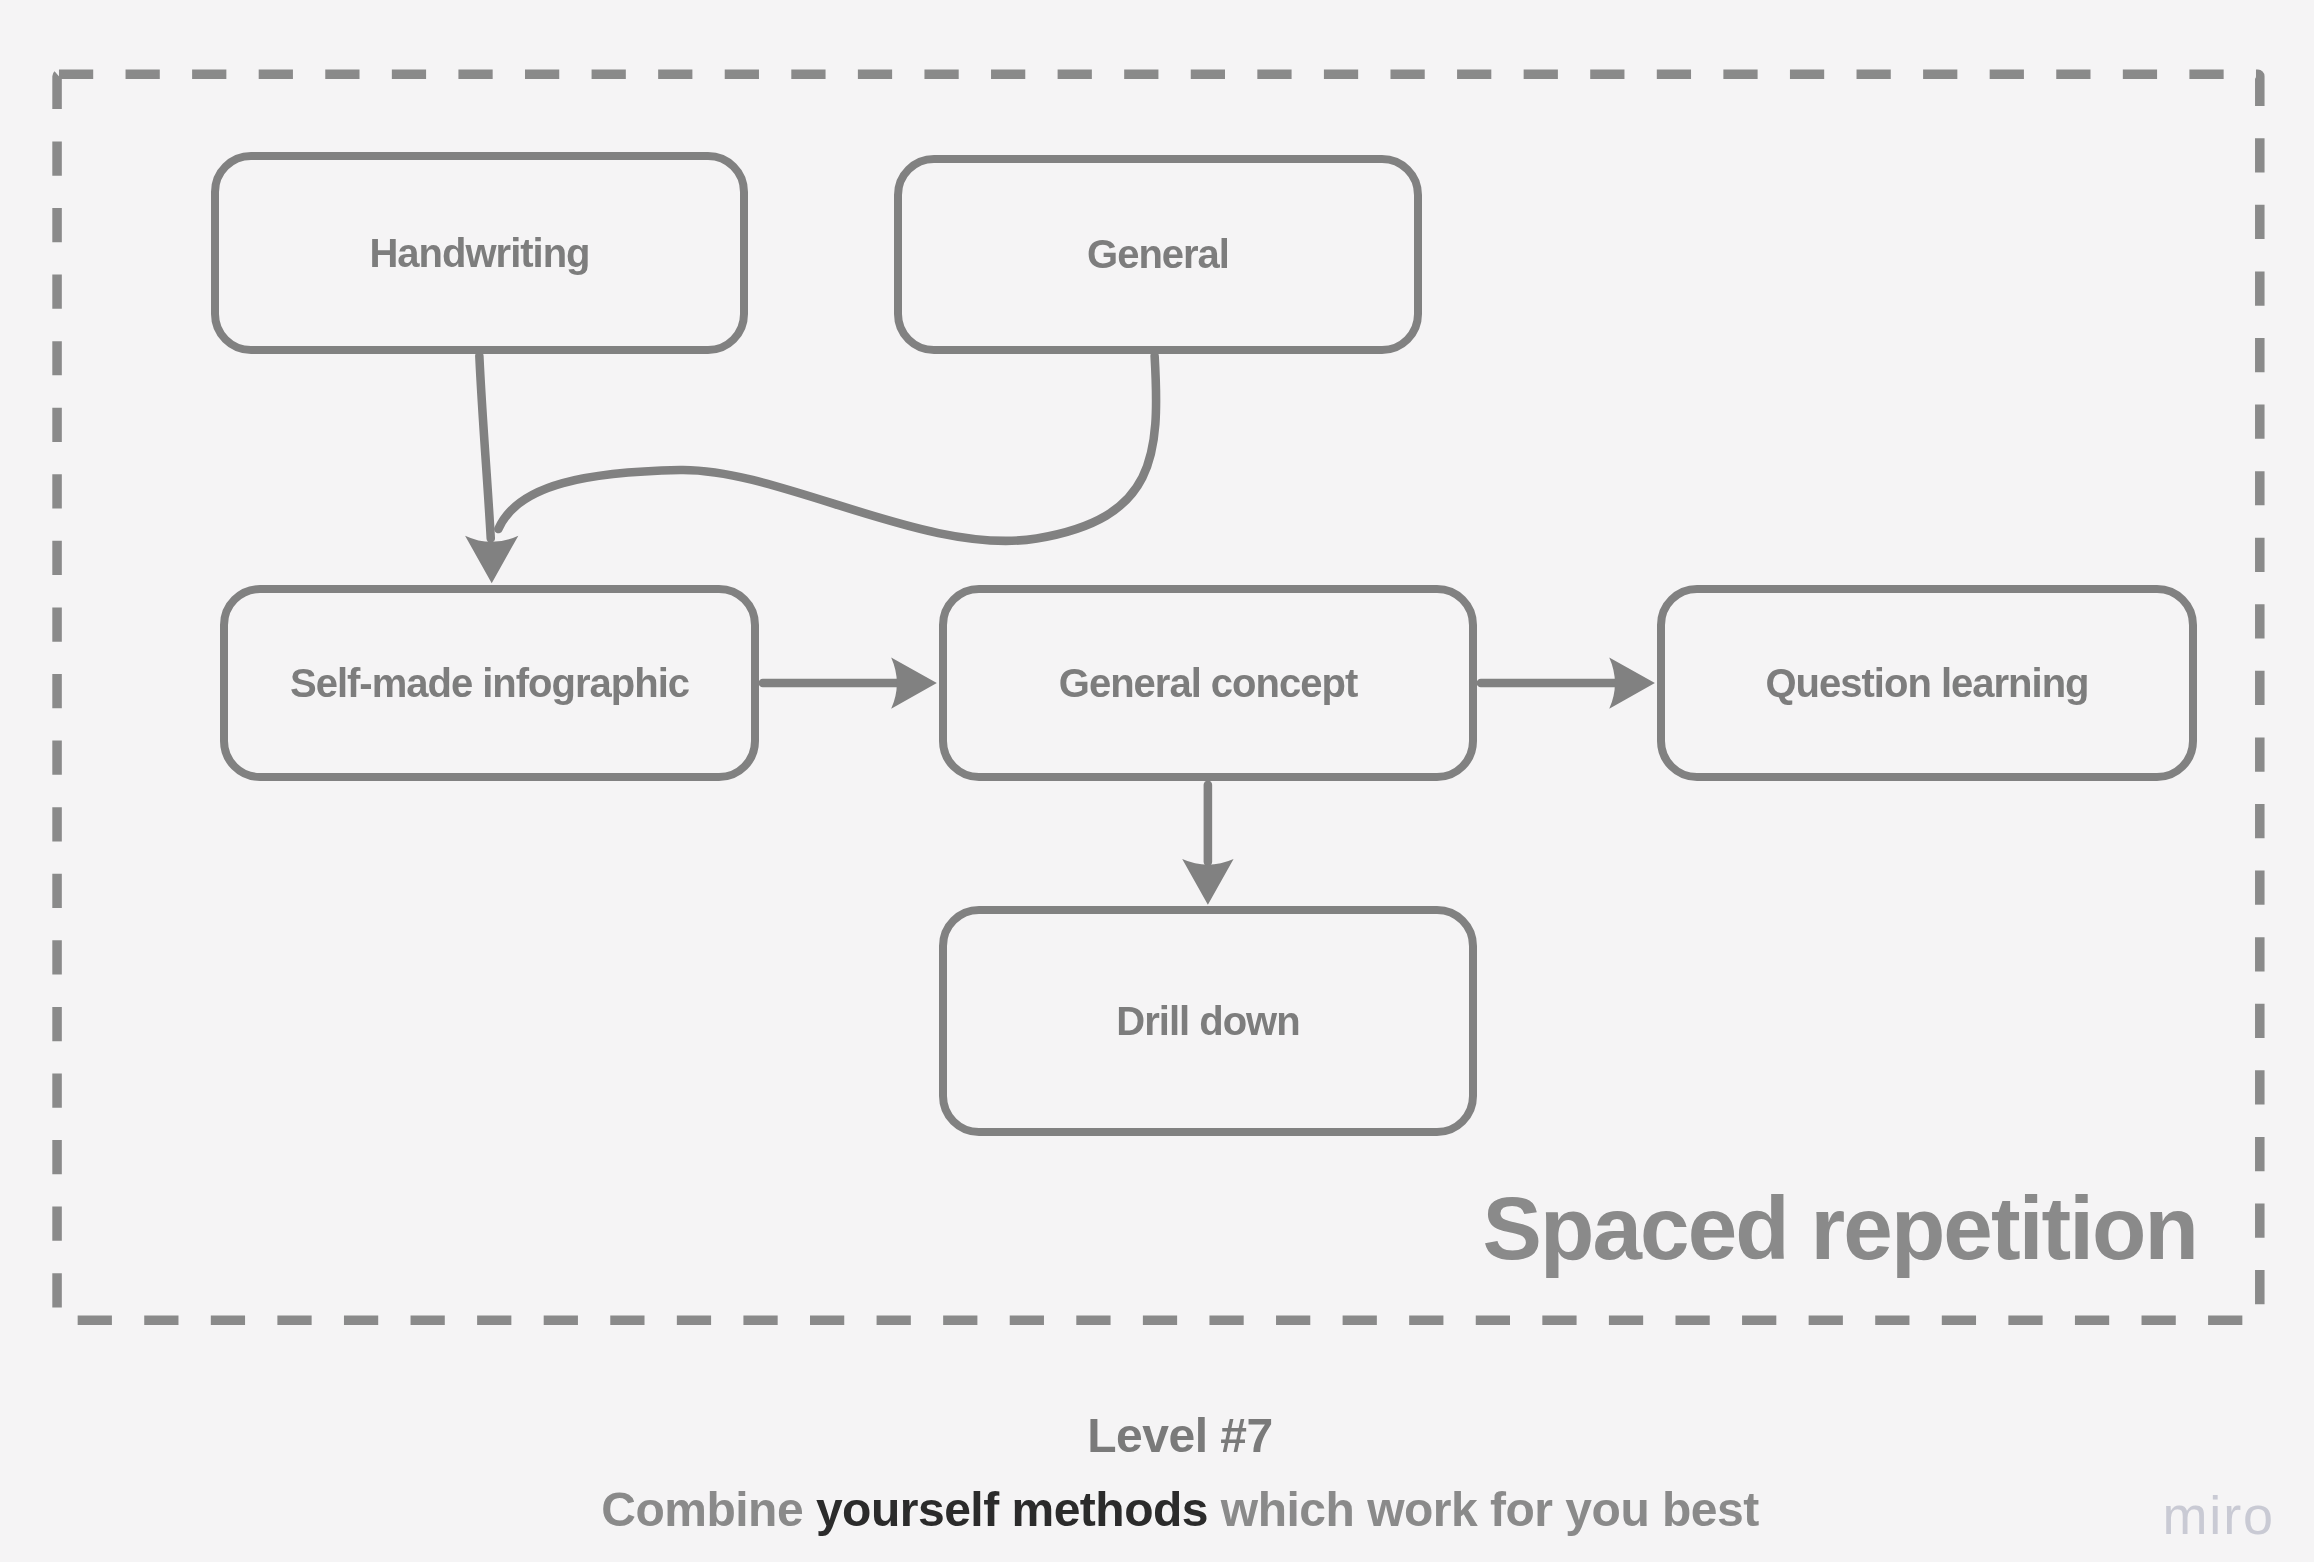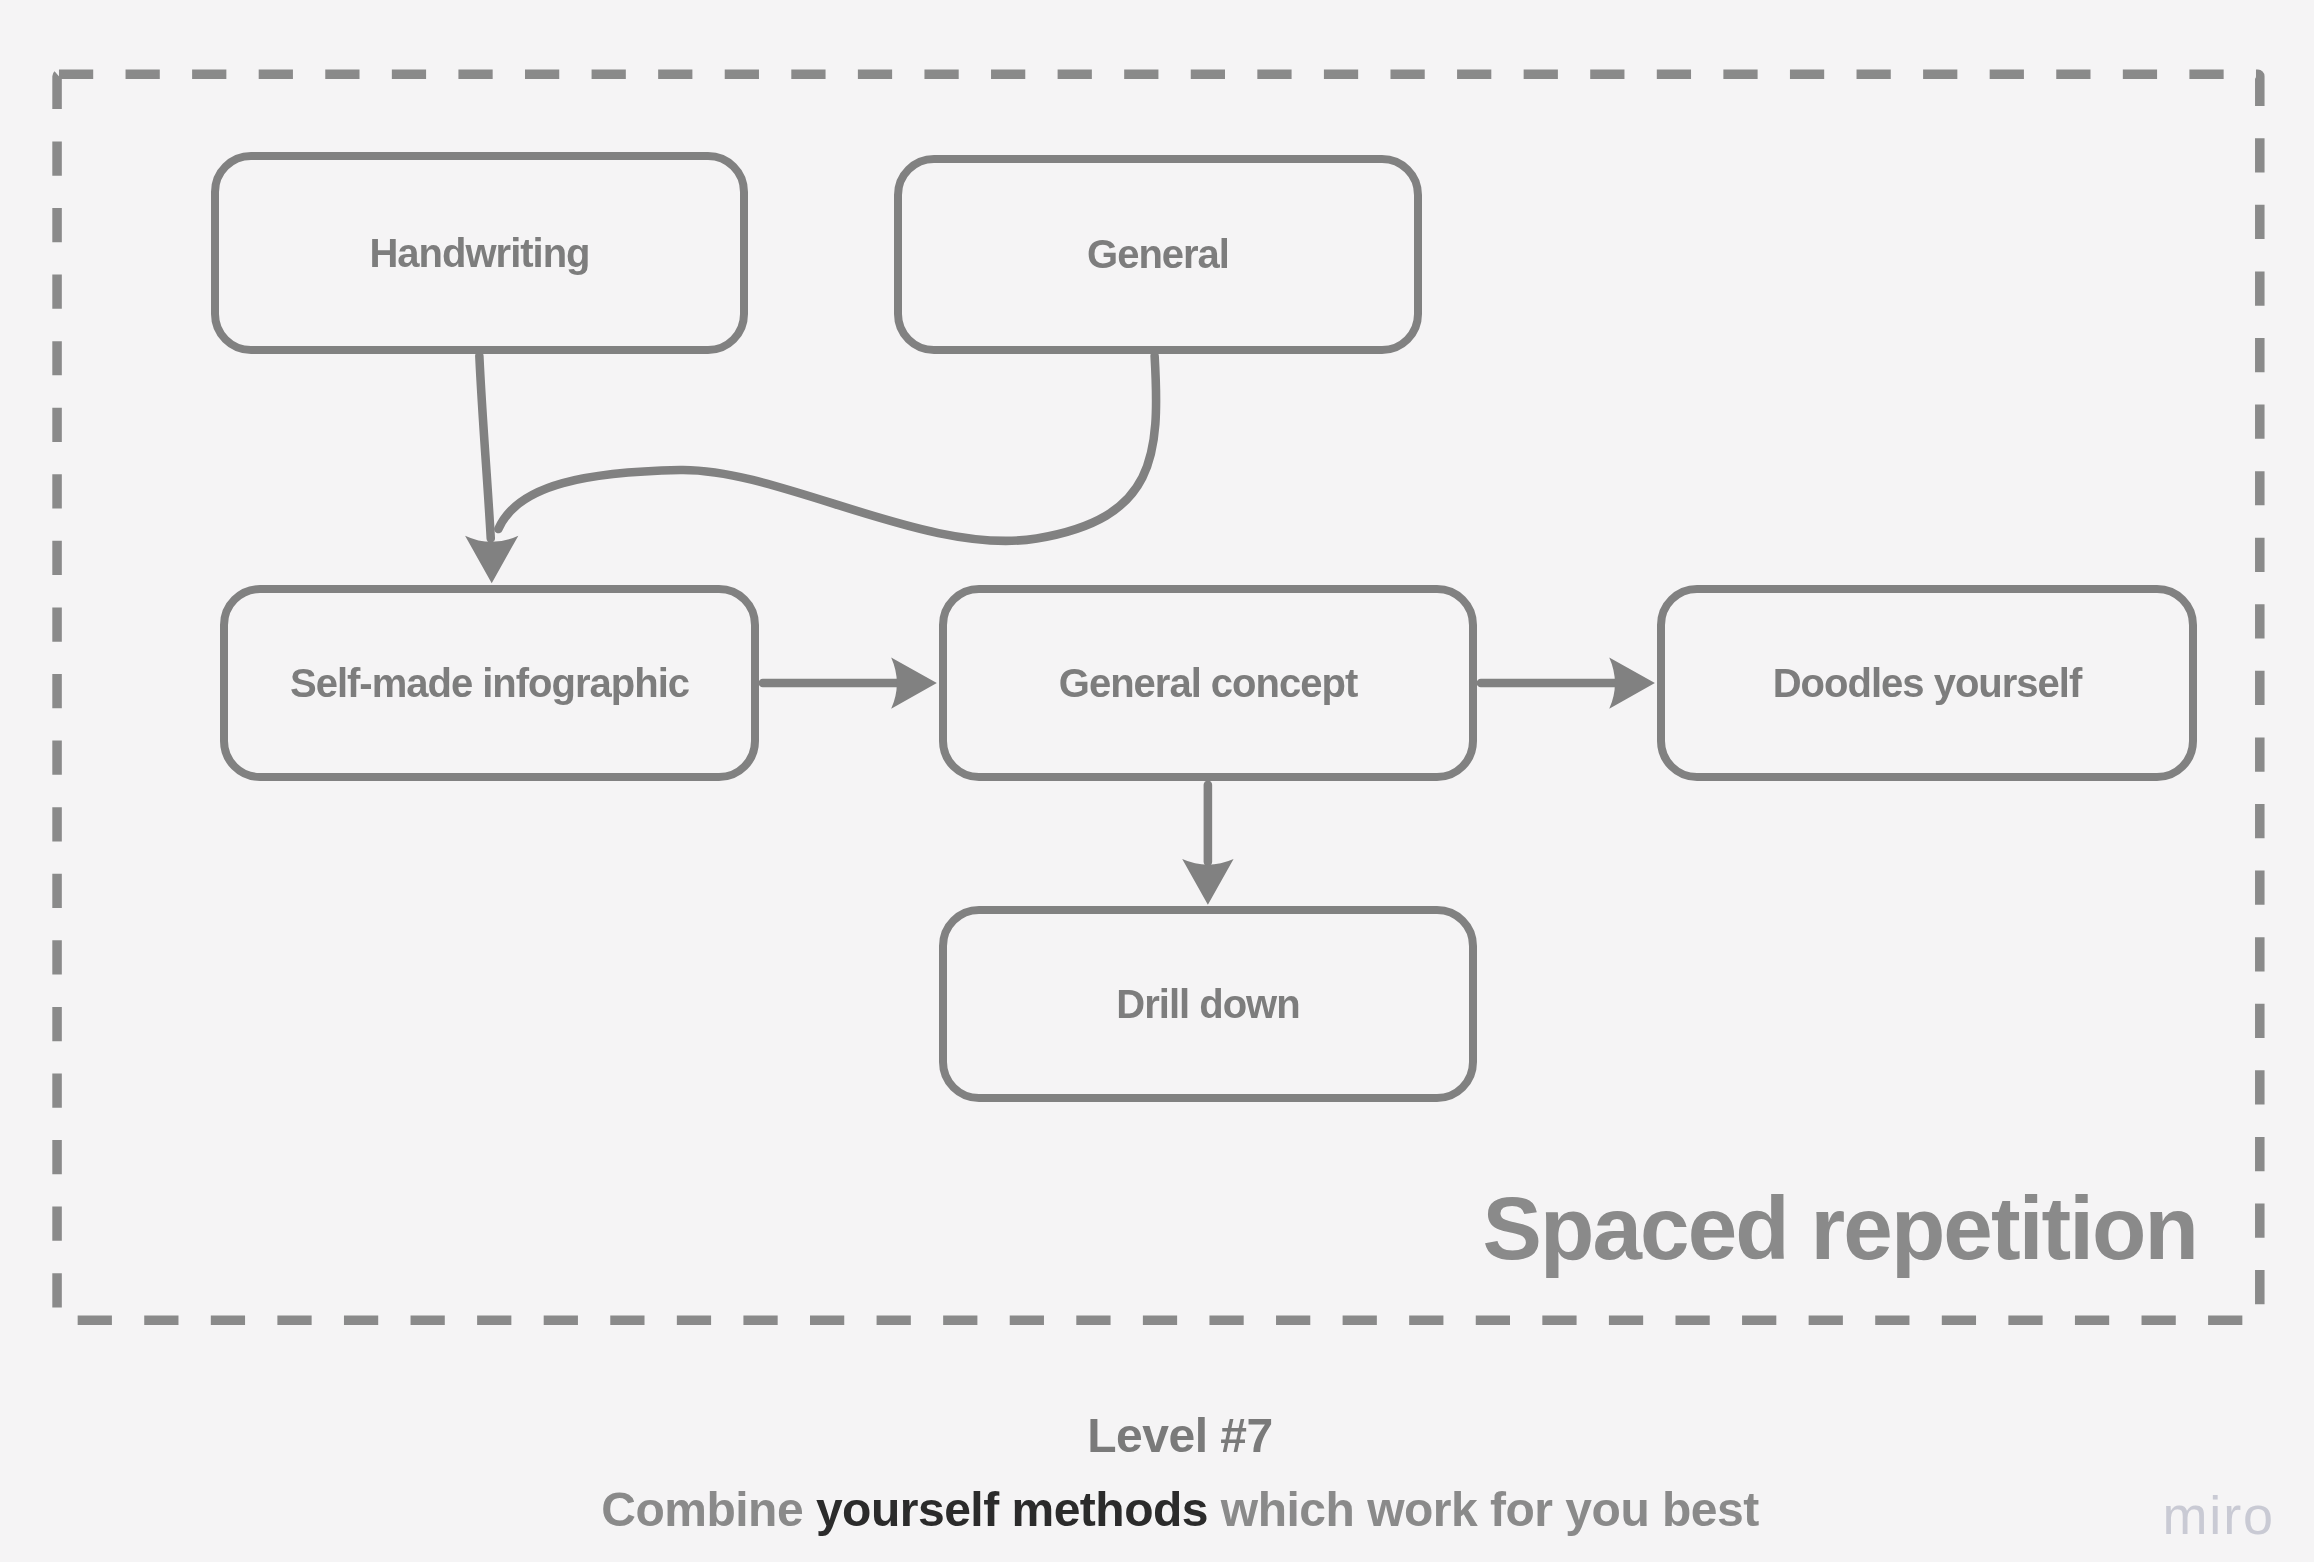--- a/index.html
+++ b/index.html
@@ -130,24 +130,24 @@
 
   <div class="node" style="left:220px;top:585px;width:539px;height:196px;">
     <span class="node-label">Self-made infographic</span>
   </div>
 
   <div class="node" style="left:939px;top:585px;width:538px;height:196px;">
     <span class="node-label">General concept</span>
   </div>
 
   <div class="node" style="left:1657px;top:585px;width:540px;height:196px;">
-    <span class="node-label">Doodles yourself</span>
+    <span class="node-label">Question learning</span>
   </div>
 
-  <div class="node" style="left:939px;top:906px;width:538px;height:196px;">
+  <div class="node" style="left:939px;top:906px;width:538px;height:230px;">
     <span class="node-label">Drill down</span>
   </div>
 
   <div class="frame-title">Spaced repetition</div>
 
   <div class="footer-line level-line">Level #7</div>
 
   <div class="footer-line caption-line"><span>Combine </span><span class="dark">yourself methods</span><span> which work for you best</span></div>
 
   <div class="watermark">miro</div>

